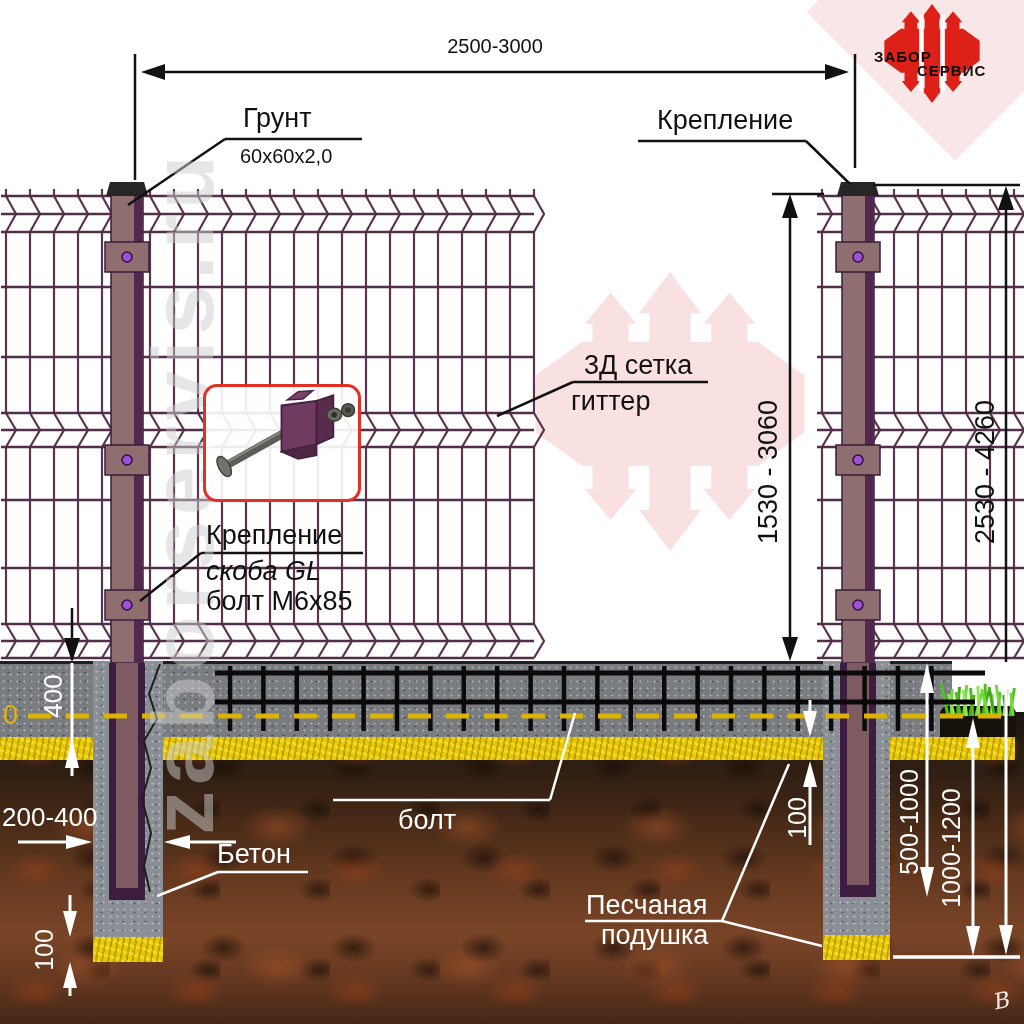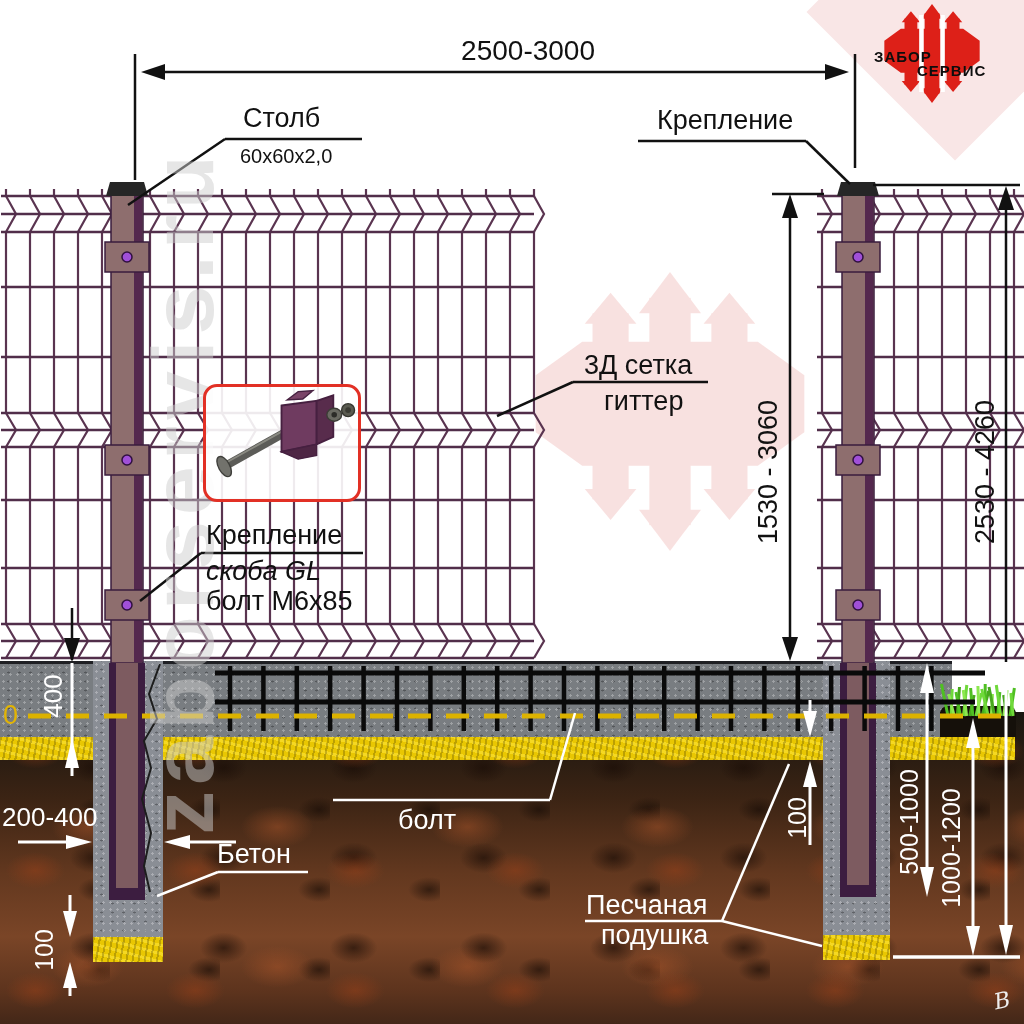--- a/index.html
+++ b/index.html
@@ -41,21 +41,21 @@
   #wm{left:-277px;top:450px;width:920px;height:84px;z-index:4;transform:rotate(-90deg);
       display:flex;align-items:center;justify-content:center;
       font-size:88px;font-weight:700;letter-spacing:6px;color:rgba(205,205,205,.5);}
   
   .lbl{z-index:5;color:#111;font-size:27px;white-space:nowrap;line-height:1.05;}
   .white{color:#fff;}
   .vtext{width:200px;height:30px;display:flex;align-items:center;justify-content:center;
          transform:rotate(-90deg);}
   #lbl-zero{color:#e2b404;font-size:27px;}
   #lbl-soil{font-size:40px;}
-  #dim-span{width:200px;text-align:right;font-size:28px;}
+  #dim-span{width:200px;text-align:center;font-size:20px;}
   
   #inset{left:203px;top:384px;width:158px;height:118px;z-index:5;background:rgba(255,255,255,.9);
          border:3.5px solid #e23025;border-radius:14px;box-sizing:border-box;}
   
   #logo{left:872px;top:4px;z-index:5;width:120px;height:110px;}
   .logo-txt{z-index:6;font-size:15px;font-weight:700;color:#0d0d0d;letter-spacing:1px;}
   #sig{left:994px;top:988px;z-index:6;color:#eee;font-family:"DejaVu Serif",serif;
        font-style:italic;font-size:22px;transform:rotate(-12deg);}
 </style>
 </head>
@@ -459,25 +459,25 @@
       <polygon points="83,8 73,20 93,20"></polygon>
       <polygon points="83,96 73,84 93,84"></polygon>
     </g>
     <rect x="46" y="12" width="5" height="84" fill="#fff"></rect>
     <rect x="69" y="12" width="5" height="84" fill="#fff"></rect>
   </svg>
   <div class="abs logo-txt" style="left:874px;top:48px;">ЗАБОР</div>
   <div class="abs logo-txt" style="left:917px;top:62px;">СЕРВИС</div>
 
   <div class="abs lbl" id="dim-span" style="left:395px;top:36px;">2500-3000</div>
-  <div class="abs lbl" style="left:243px;top:104px;">Столб</div>
+  <div class="abs lbl" style="left:243px;top:104px;">Грунт</div>
   <div class="abs lbl" style="left:240px;top:146px;font-size:20px;">60x60x2,0</div>
   <div class="abs lbl" style="left:657px;top:106px;">Крепление</div>
   <div class="abs lbl" style="left:584px;top:351px;">3Д сетка</div>
-  <div class="abs lbl" style="left:604px;top:387px;text-align:right;">гиттер</div>
+  <div class="abs lbl" style="left:571px;top:387px;text-align:right;">гиттер</div>
   <div class="abs lbl" style="left:206px;top:521px;">Крепление</div>
   <div class="abs lbl" style="left:206px;top:557px;font-style:italic;">скоба GL</div>
   <div class="abs lbl" style="left:206px;top:587px;">болт М6х85</div>
   <div class="abs lbl vtext" style="left:668px;top:457px;">1530 - 3060</div>
   <div class="abs lbl vtext" style="left:885px;top:457px;">2530 - 4260</div>
 
   <div class="abs lbl" id="lbl-zero" style="left:3px;top:701px;">0</div>
   <div class="abs lbl white vtext" style="left:-46px;top:681px;font-size:26px;">400</div>
   <div class="abs lbl white" style="left:2px;top:804px;font-size:26px;">200-400</div>
   <div class="abs lbl white" style="left:398px;top:806px;">болт</div>

